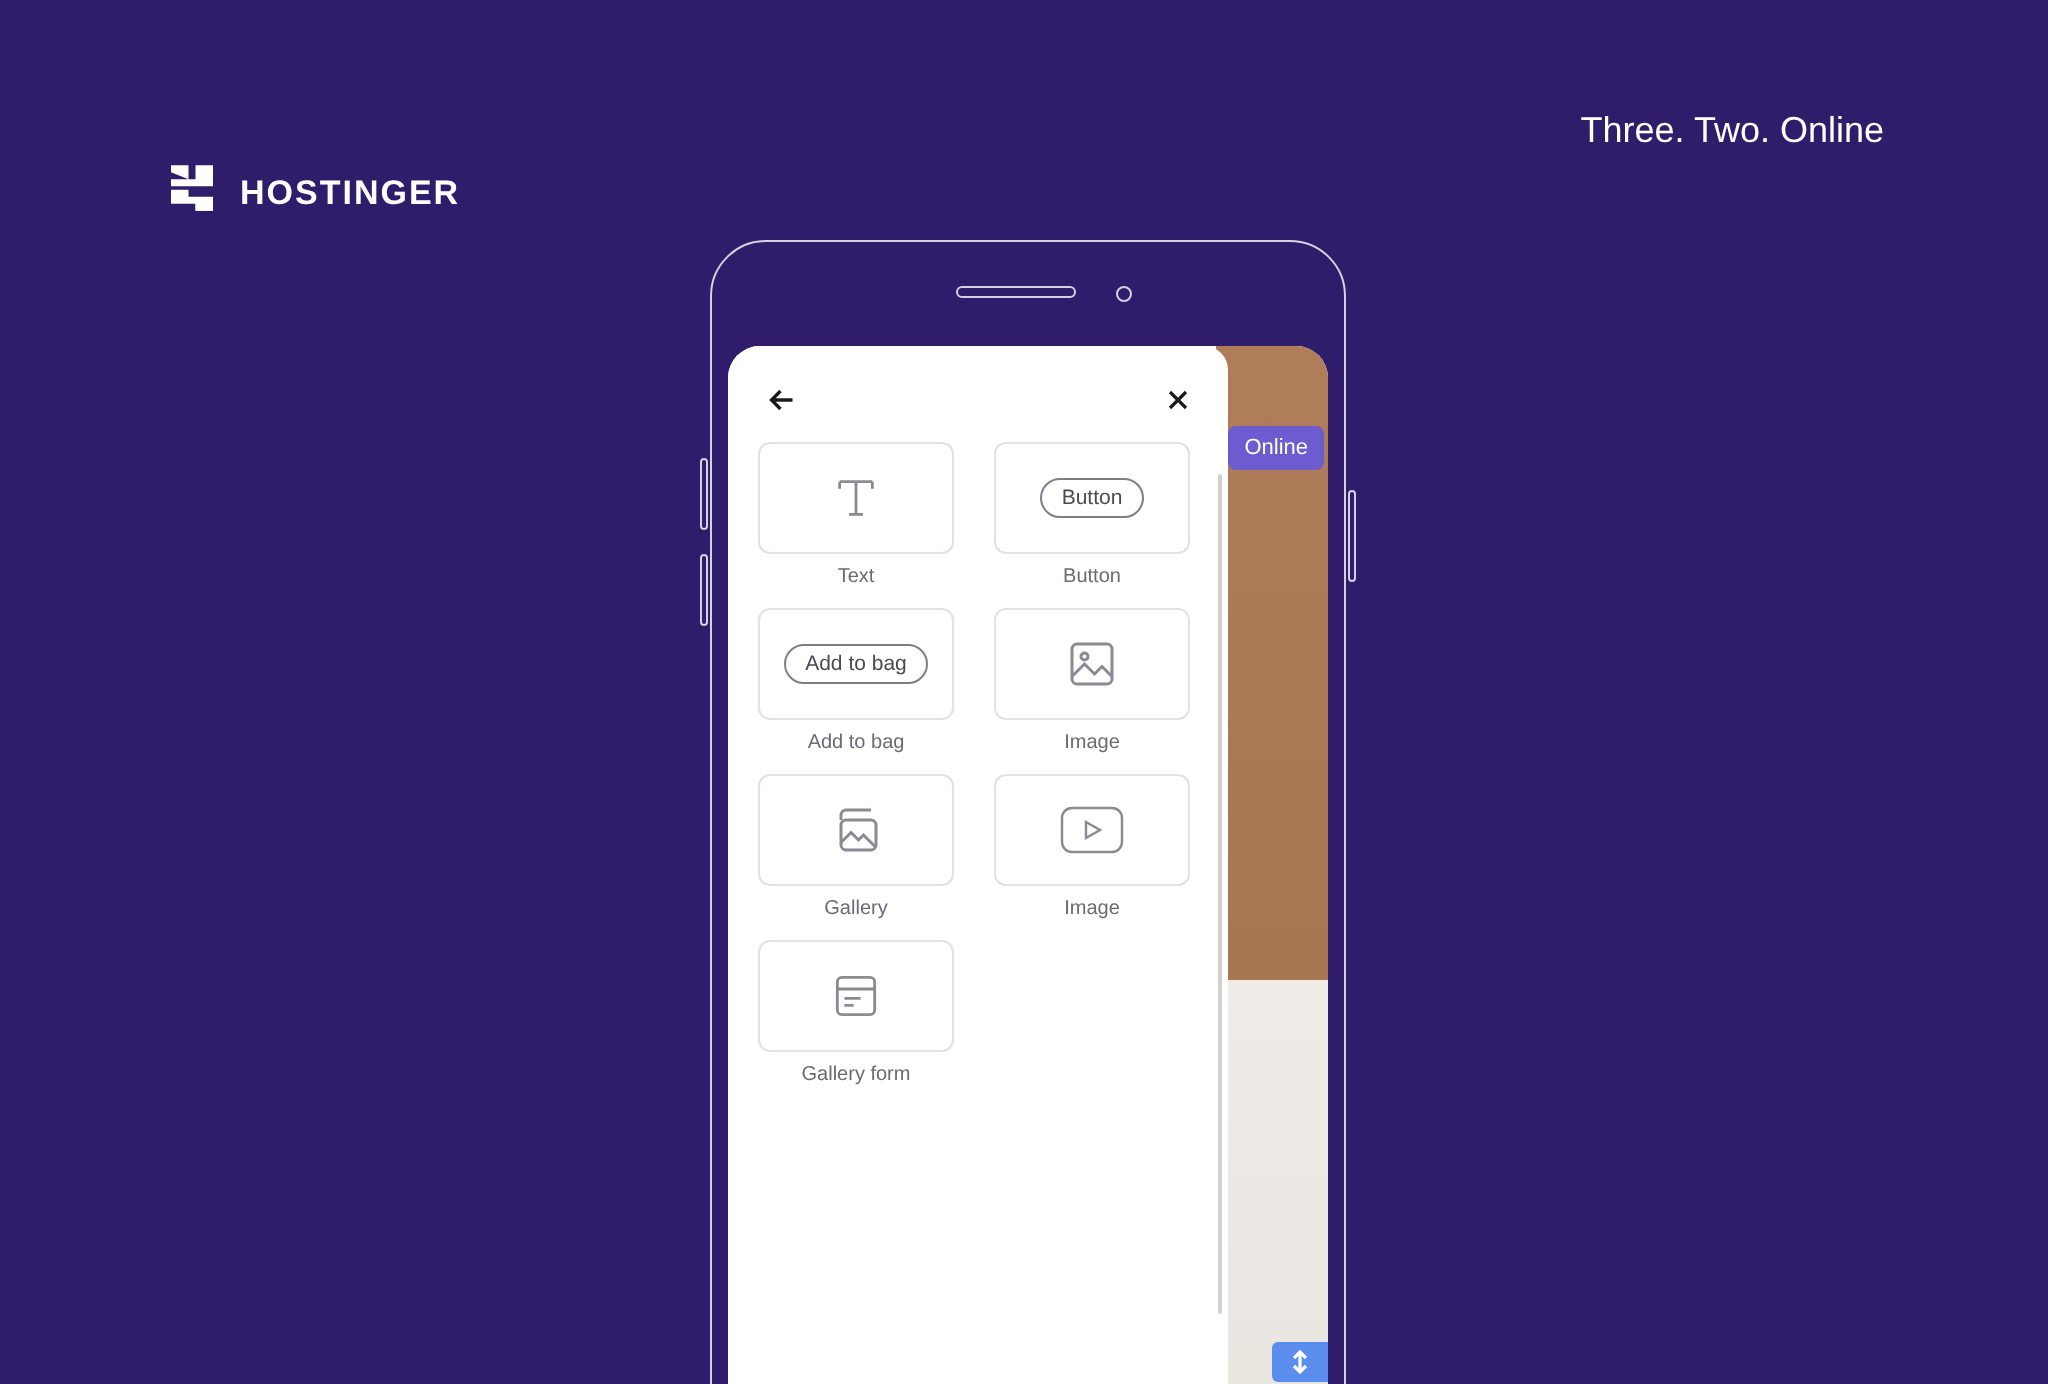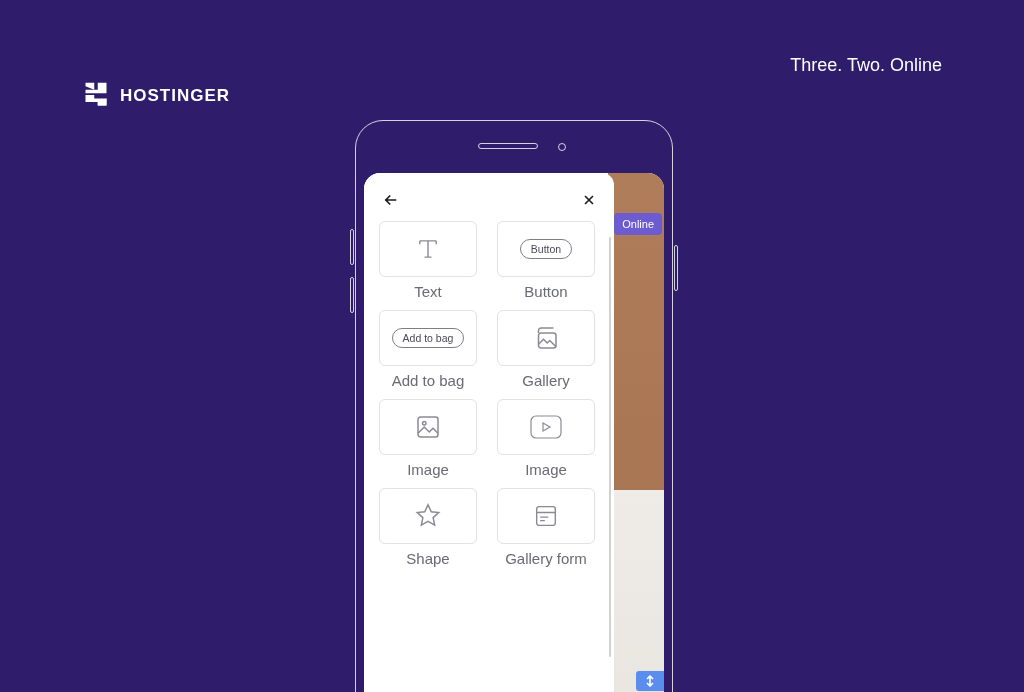--- a/index.html
+++ b/index.html
@@ -174,21 +174,21 @@
       height: 56px;
       border: 1px solid #E1E1E6;
       border-radius: 6px;
       display: flex;
       align-items: center;
       justify-content: center;
       cursor: pointer;
       color: #5a5a66;
     }
     .cell-label {
-      font-size: 15px;
+      font-size: 10px;
       color: #6a6a75;
       text-align: right;
     }
 
     .pill {
       border: 1px solid #7e7e8a;
       border-radius: 14px;
       padding: 3px 10px;
       font-size: 10.5px;
       color: #4a4a55;
@@ -268,57 +268,49 @@
         <div class="cell">
           <div class="card">
             <span class="pill">Add to bag</span>
           </div>
           <div class="cell-label">Add to bag</div>
         </div>
 
         <div class="cell">
           <div class="card">
             <svg width="30" height="30" viewBox="0 0 24 24" fill="none" stroke="#8a8a94" stroke-width="1.2">
+              <rect x="4" y="4" width="16" height="16" rx="2"></rect>
+              <circle cx="9" cy="9" r="1.4"></circle>
+              <path d="M4 17l5-5 4 4 3-3 4 4"></path>
+            </svg>
+          </div>
+          <div class="cell-label">Image</div>
+        </div>
+
+        <div class="cell">
+          <div class="card">
+            <svg width="30" height="30" viewBox="0 0 24 24" fill="none" stroke="#8a8a94" stroke-width="1.2">
               <rect x="6" y="8" width="14" height="12" rx="2"></rect>
               <path d="M6 8V6a2 2 0 0 1 2-2h10"></path>
               <path d="M6 17l4-4 3 3 2-2 5 5"></path>
             </svg>
           </div>
           <div class="cell-label">Gallery</div>
         </div>
 
         <div class="cell">
           <div class="card">
-            <svg width="30" height="30" viewBox="0 0 24 24" fill="none" stroke="#8a8a94" stroke-width="1.2">
-              <rect x="4" y="4" width="16" height="16" rx="2"></rect>
-              <circle cx="9" cy="9" r="1.4"></circle>
-              <path d="M4 17l5-5 4 4 3-3 4 4"></path>
-            </svg>
-          </div>
-          <div class="cell-label">Image</div>
-        </div>
-
-        <div class="cell">
-          <div class="card">
             <svg width="34" height="26" viewBox="0 0 34 26" fill="none" stroke="#8a8a94" stroke-width="1.2">
               <rect x="2" y="2" width="30" height="22" rx="5"></rect>
               <path d="M14 9l7 4-7 4z"></path>
             </svg>
           </div>
           <div class="cell-label">Image</div>
         </div>
 
-        <div class="cell">
-          <div class="card">
-            <svg width="30" height="30" viewBox="0 0 24 24" fill="none" stroke="#8a8a94" stroke-width="1.2">
-              <path d="M12 3l2.6 5.6 6 .6-4.5 4.1 1.2 6-5.3-3-5.3 3 1.2-6L3.4 9.2l6-.6z"></path>
-            </svg>
-          </div>
-          <div class="cell-label">Shape</div>
-        </div>
 
 
 
         <div class="cell">
           <div class="card">
             <svg width="28" height="28" viewBox="0 0 24 24" fill="none" stroke="#8a8a94" stroke-width="1.2">
               <rect x="4" y="4" width="16" height="16" rx="2"></rect>
               <path d="M4 9h16M7 13h7M7 16h4"></path>
             </svg>
           </div>

